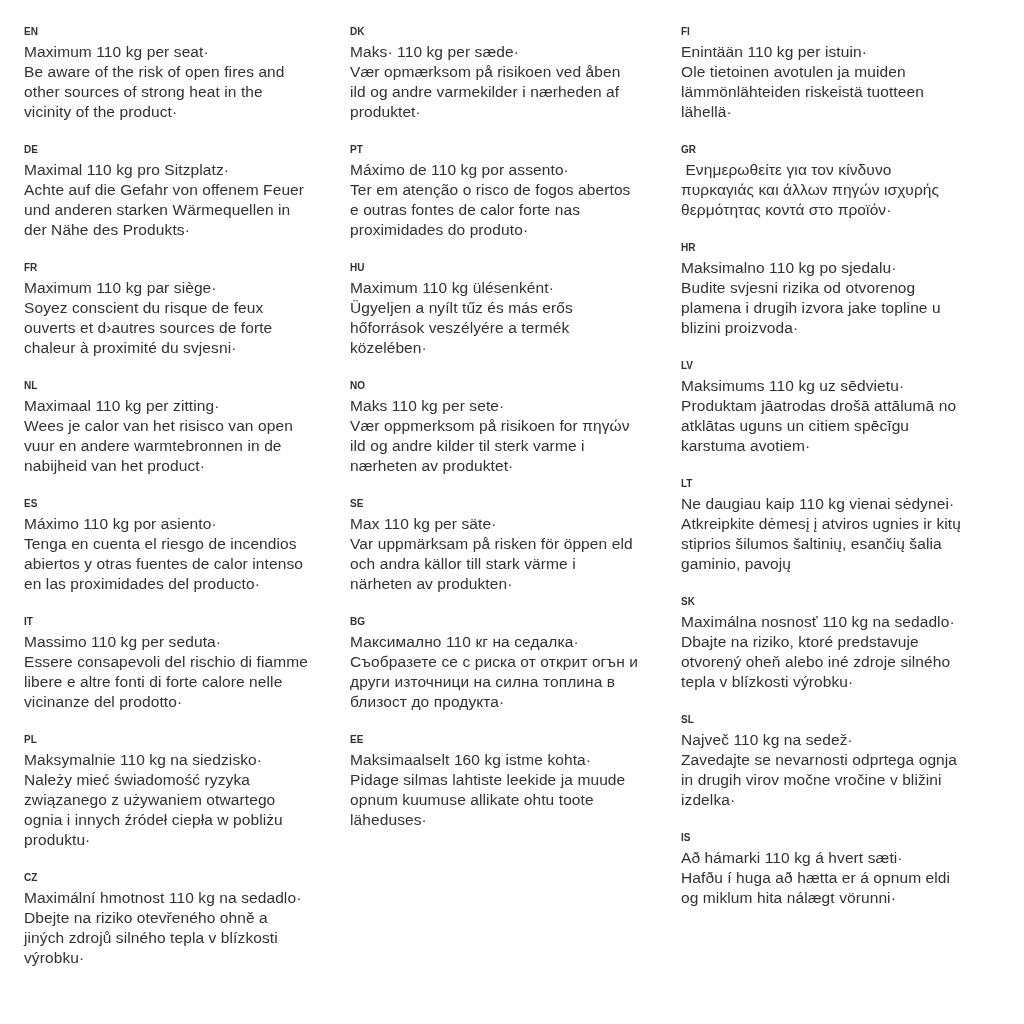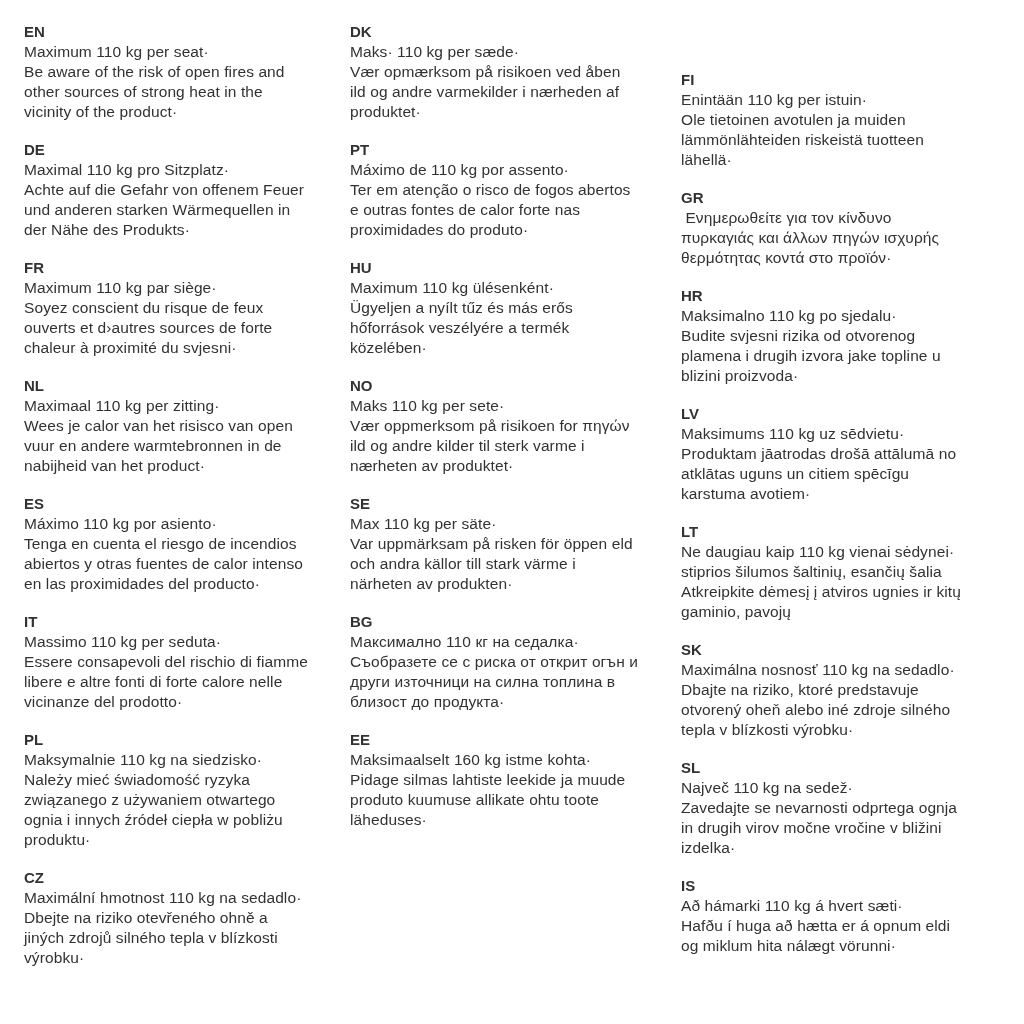--- a/index.html
+++ b/index.html
@@ -15,27 +15,27 @@
     font-family: "Liberation Sans", sans-serif;
     color: #323232;
     overflow: hidden;
   }
   .col {
     position: absolute;
     top: 22px;
   }
   .col-1 { left: 24px;  width: 322px; }
   .col-2 { left: 350px; width: 328px; }
-  .col-3 { left: 681px; width: 340px; margin-top: 48px; }
+  .col-3 { left: 681px; width: 340px; }
   .section {
     margin-bottom: 18px;
   }
   .lang {
     font-weight: bold;
-    font-size: 15px;
+    font-size: 10px;
     line-height: 20px;
     white-space: pre;
   }
   .line {
     font-size: 15.5px;
     line-height: 20px;
     white-space: pre;
     letter-spacing: 0.1px;
   }
 </style>
@@ -142,21 +142,21 @@
         <div class="lang">BG</div>
         <div class="line">Максимално 110 кг на седалка·</div>
         <div class="line">Съобразете се с риска от открит огън и</div>
         <div class="line">други източници на силна топлина в</div>
         <div class="line">близост до продукта·</div>
       </div>
       <div class="section">
         <div class="lang">EE</div>
         <div class="line">Maksimaalselt 160 kg istme kohta·</div>
         <div class="line">Pidage silmas lahtiste leekide ja muude</div>
-        <div class="line">produto kuumuse allikate ohtu toote</div>
+        <div class="line">opnum kuumuse allikate ohtu toote</div>
         <div class="line">läheduses·</div>
       </div>
     </div>
   <div class="col col-3" id="col-2">
       <div class="section">
         <div class="lang">FI</div>
         <div class="line">Enintään 110 kg per istuin·</div>
         <div class="line">Ole tietoinen avotulen ja muiden</div>
         <div class="line">lämmönlähteiden riskeistä tuotteen</div>
         <div class="line">lähellä·</div>
@@ -177,22 +177,22 @@
       <div class="section">
         <div class="lang">LV</div>
         <div class="line">Maksimums 110 kg uz sēdvietu·</div>
         <div class="line">Produktam jāatrodas drošā attālumā no</div>
         <div class="line">atklātas uguns un citiem spēcīgu</div>
         <div class="line">karstuma avotiem·</div>
       </div>
       <div class="section">
         <div class="lang">LT</div>
         <div class="line">Ne daugiau kaip 110 kg vienai sėdynei·</div>
+        <div class="line">Atkreipkite dėmesį į atviros ugnies ir kitų</div>
         <div class="line">stiprios šilumos šaltinių, esančių šalia</div>
-        <div class="line">Atkreipkite dėmesį į atviros ugnies ir kitų</div>
         <div class="line">gaminio, pavojų</div>
       </div>
       <div class="section">
         <div class="lang">SK</div>
         <div class="line">Maximálna nosnosť 110 kg na sedadlo·</div>
         <div class="line">Dbajte na riziko, ktoré predstavuje</div>
         <div class="line">otvorený oheň alebo iné zdroje silného</div>
         <div class="line">tepla v blízkosti výrobku·</div>
       </div>
       <div class="section">

